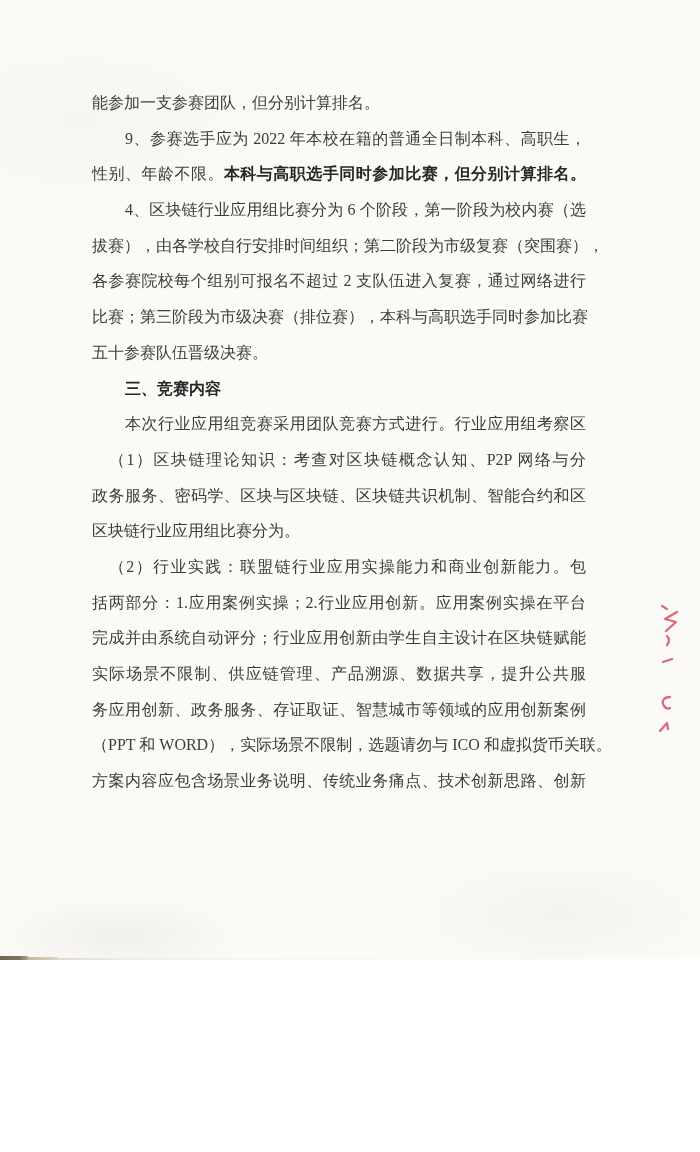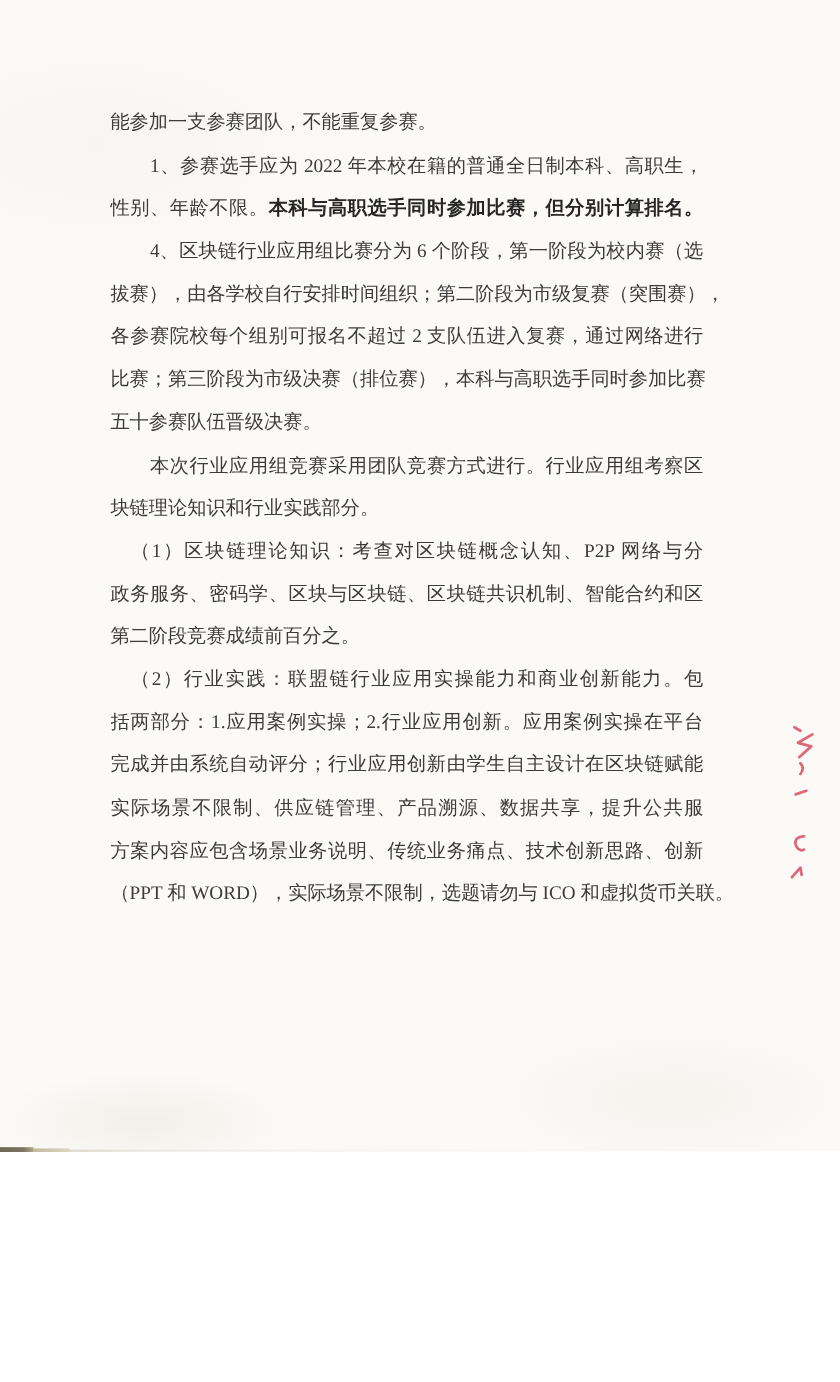--- a/index.html
+++ b/index.html
@@ -44,39 +44,40 @@
   .line .b{font-weight:bold;color:#262626;}
   .ind1{text-indent:17px;}
   .ind2{text-indent:33px;}
   .redmarks{position:absolute;left:653px;top:585px;width:45px;height:165px;}
 </style>
 </head>
 <body>
 
 <div class="paper">
   <div class="doc" id="doc-body">
-      <div class="line"><span>能参加一支参赛团队，不能重复参赛。</span></div>
-      <div class="line j ind2"><span>1、参赛选手应为 2022 年本校在籍的普通全日制本科、高职生，</span></div>
+      <div class="line"><span>能参加一支参赛团队，但分别计算排名。</span></div>
+      <div class="line j ind2"><span>9、参赛选手应为 2022 年本校在籍的普通全日制本科、高职生，</span></div>
       <div class="line j"><span>性别、年龄不限。</span><span class="b">本科与高职选手同时参加比赛，但分别计算排名。</span></div>
       <div class="line j ind2"><span>4、区块链行业应用组比赛分为 6 个阶段，第一阶段为校内赛（选</span></div>
       <div class="line j"><span>拔赛），由各学校自行安排时间组织；第二阶段为市级复赛（突围赛），</span></div>
       <div class="line j"><span>各参赛院校每个组别可报名不超过 2 支队伍进入复赛，通过网络进行</span></div>
       <div class="line j"><span>比赛；第三阶段为市级决赛（排位赛），本科与高职选手同时参加比赛</span></div>
       <div class="line"><span>五十参赛队伍晋级决赛。</span></div>
+      <div class="line ind2"><span class="b">三、竞赛内容</span></div>
       <div class="line j ind2"><span>本次行业应用组竞赛采用团队竞赛方式进行。行业应用组考察区</span></div>
-      <div class="line"><span>块链理论知识和行业实践部分。</span></div>
       <div class="line j ind1"><span>（1）区块链理论知识：考查对区块链概念认知、P2P 网络与分</span></div>
       <div class="line j"><span>政务服务、密码学、区块与区块链、区块链共识机制、智能合约和区</span></div>
-      <div class="line"><span>第二阶段竞赛成绩前百分之。</span></div>
+      <div class="line"><span>区块链行业应用组比赛分为。</span></div>
       <div class="line j ind1"><span>（2）行业实践：联盟链行业应用实操能力和商业创新能力。包</span></div>
       <div class="line j"><span>括两部分：1.应用案例实操；2.行业应用创新。应用案例实操在平台</span></div>
       <div class="line j"><span>完成并由系统自动评分；行业应用创新由学生自主设计在区块链赋能</span></div>
       <div class="line j"><span>实际场景不限制、供应链管理、产品溯源、数据共享，提升公共服</span></div>
+      <div class="line j"><span>务应用创新、政务服务、存证取证、智慧城市等领域的应用创新案例</span></div>
+      <div class="line j"><span>（PPT 和 WORD），实际场景不限制，选题请勿与 ICO 和虚拟货币关联。</span></div>
       <div class="line j"><span>方案内容应包含场景业务说明、传统业务痛点、技术创新思路、创新</span></div>
-      <div class="line j"><span>（PPT 和 WORD），实际场景不限制，选题请勿与 ICO 和虚拟货币关联。</span></div>
     </div>
 
   <svg class="redmarks" viewBox="0 0 45 165" fill="none" stroke="#d84f63" stroke-width="2.3" stroke-linecap="round" stroke-linejoin="round" opacity="0.85">
     <path d="M9,21 l5,3"></path>
     <path d="M24,27 l-12,7 l11,3 l-10,9"></path>
     <path d="M14,51 q4,4 0,9"></path>
     <path d="M10,77 l9,-3"></path>
     <path d="M17,112 c-6,0 -9,4 -6,9 c2,3 5,3 6,2"></path>
     <path d="M7,146 l7,-8 l1,6"></path>
   </svg>

